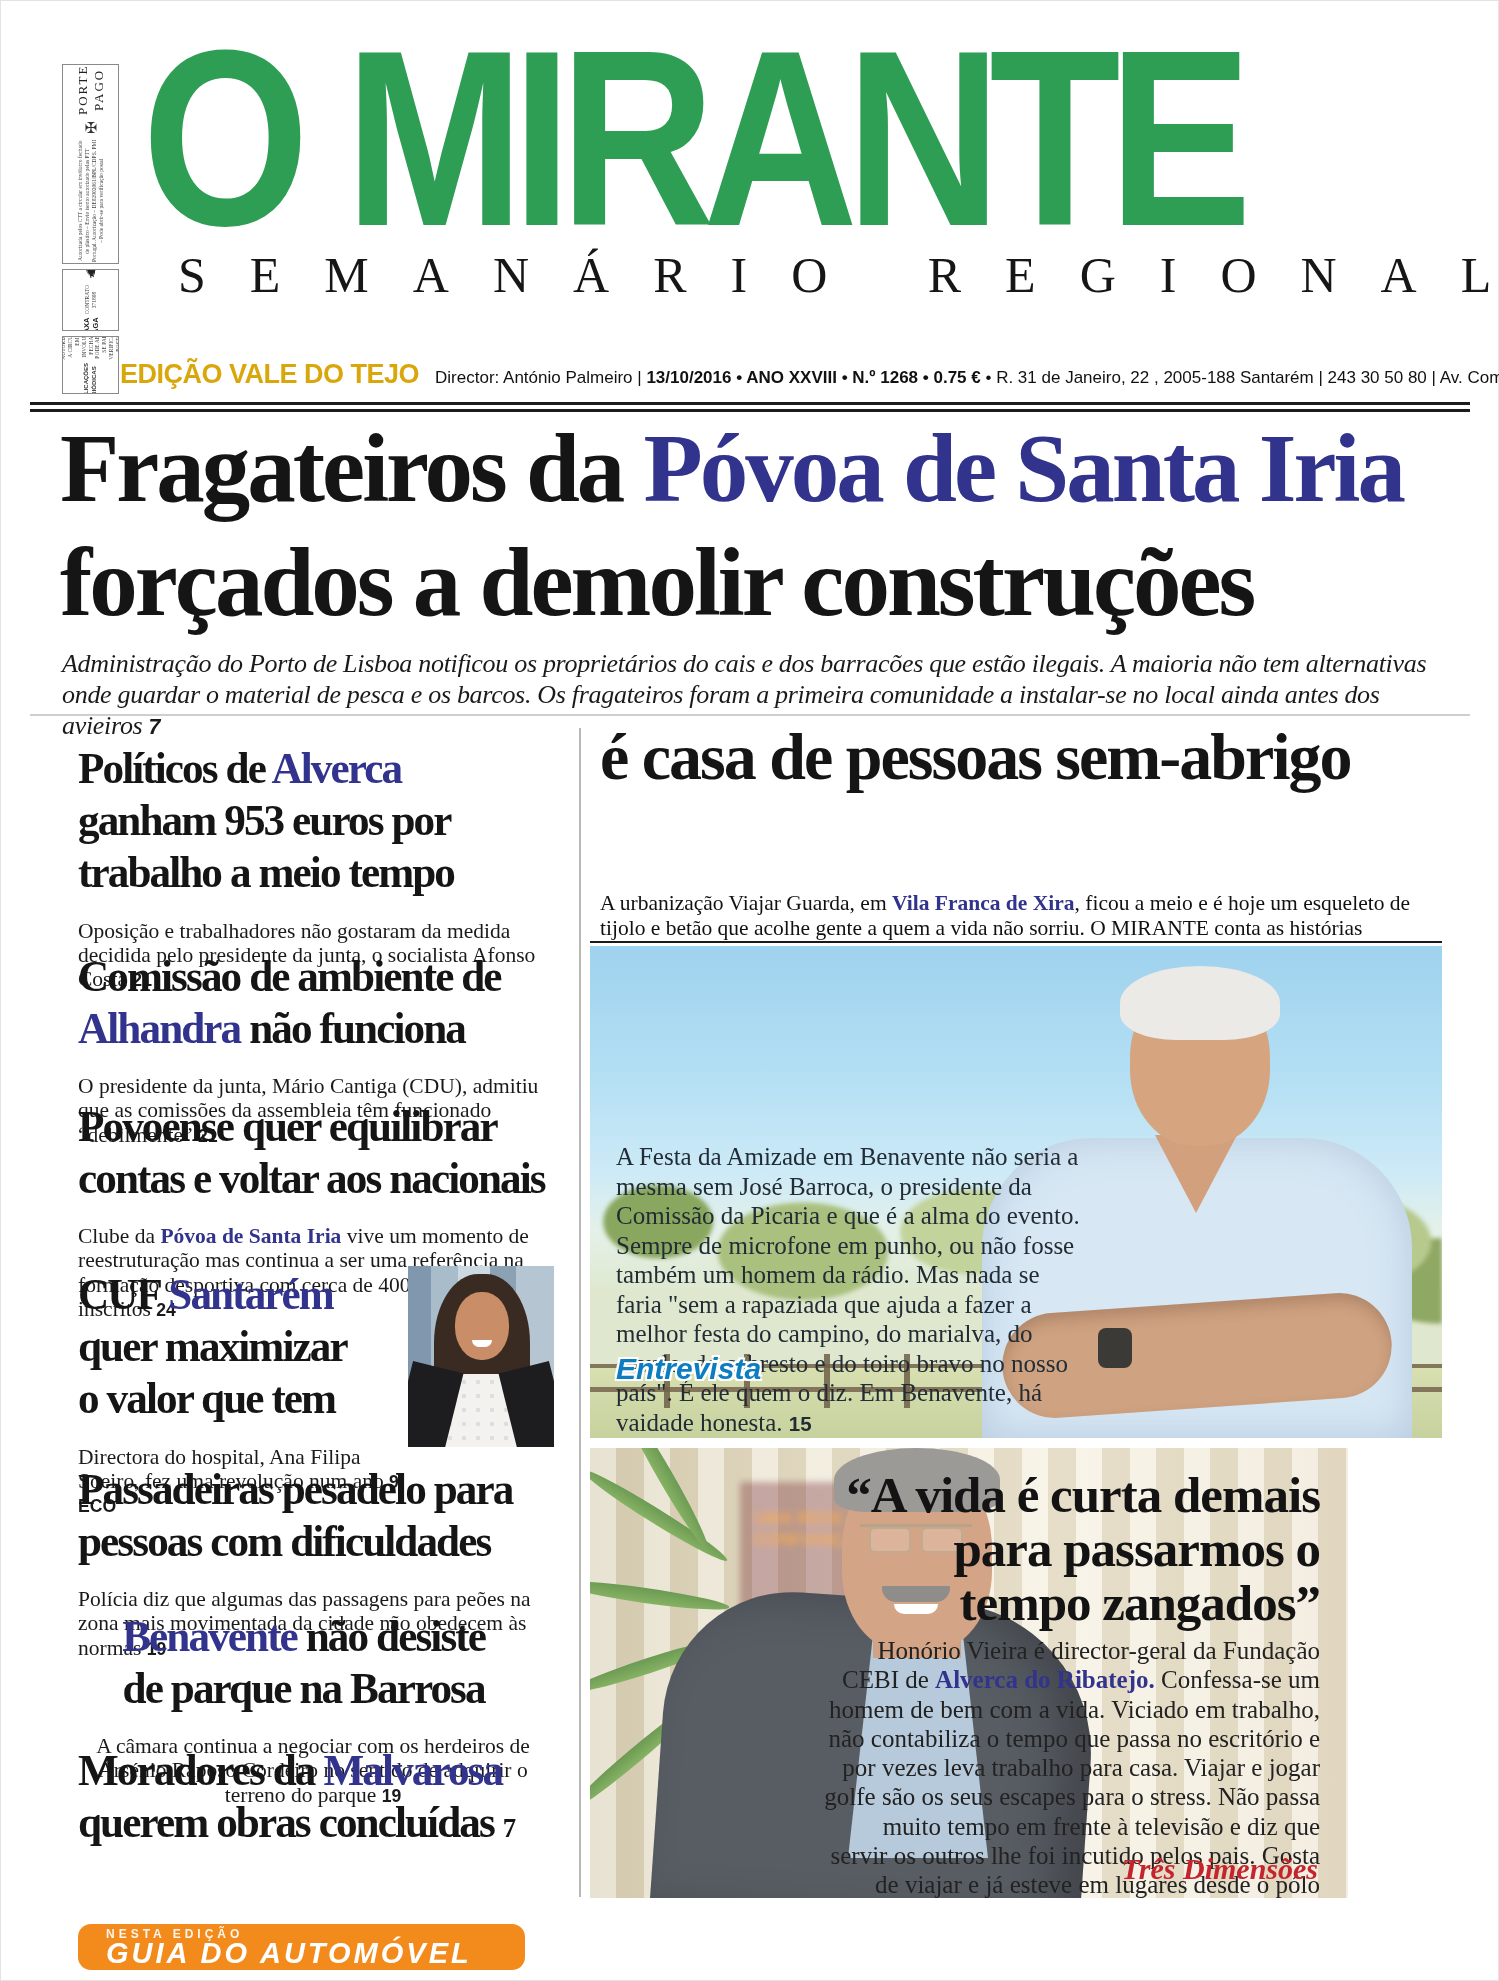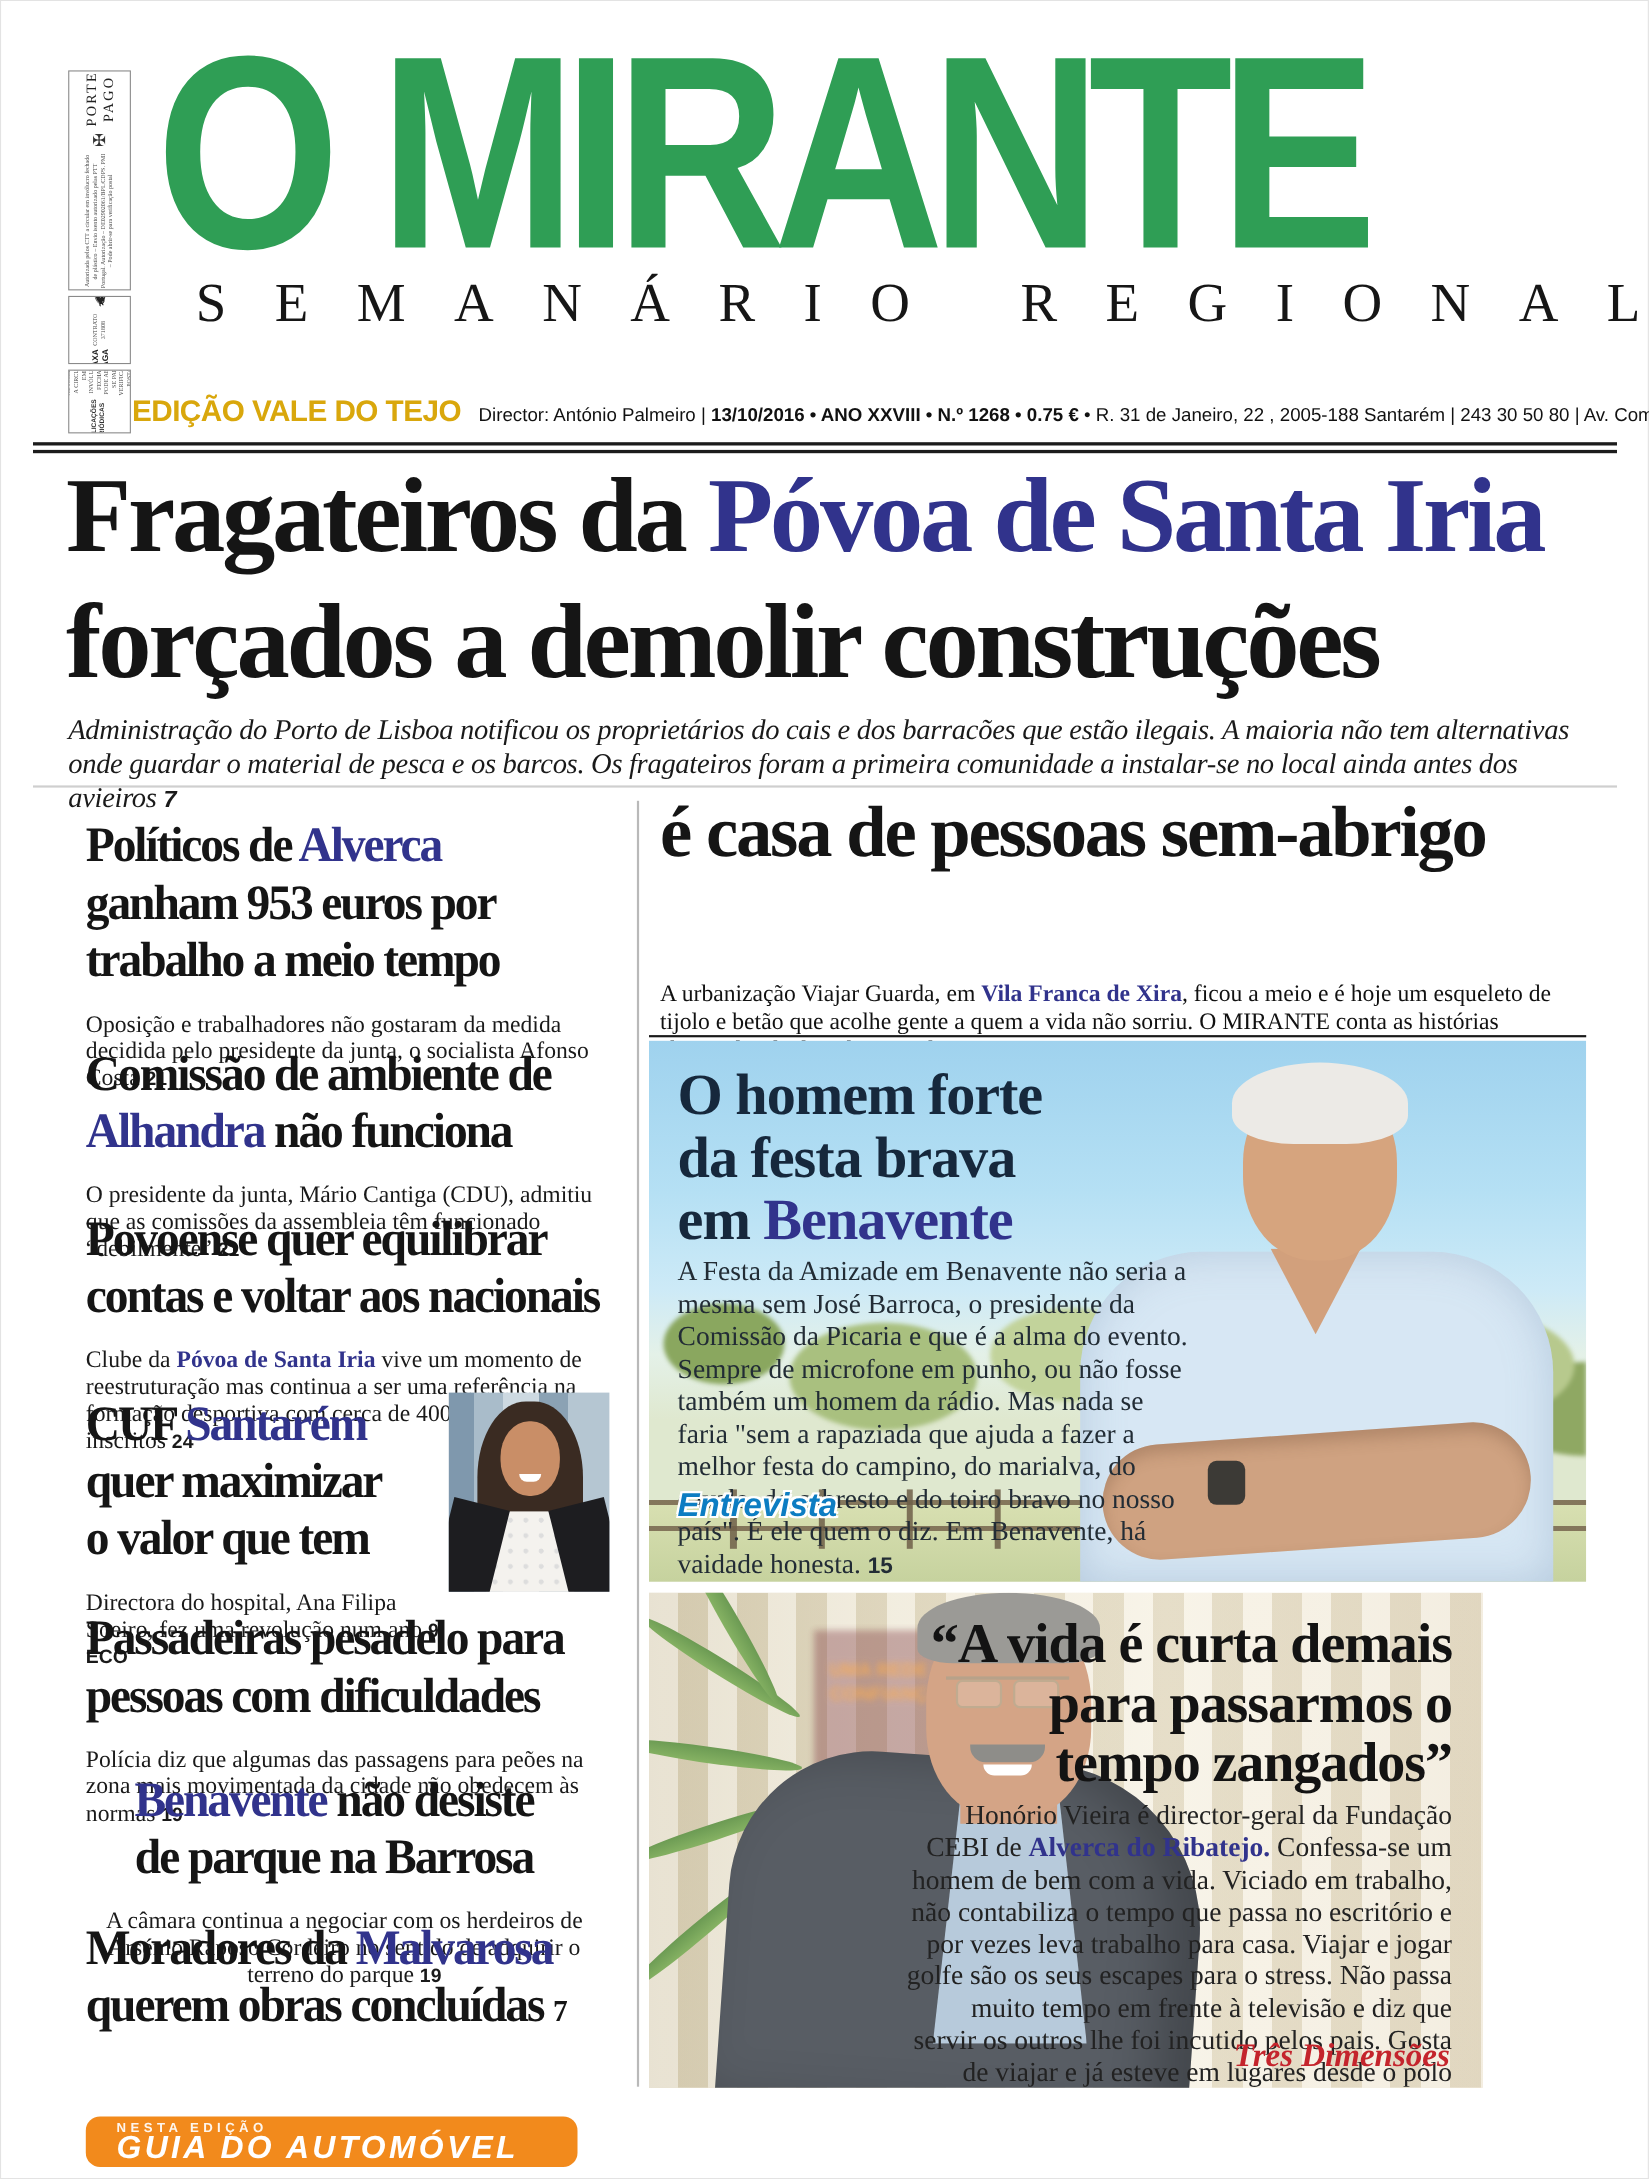--- a/index.html
+++ b/index.html
@@ -262,25 +262,20 @@
     <div class="p1-sky"></div>
     <div class="p1-trees"></div>
     <div class="p1-grass"></div>
     <div class="p1-fence"></div>
     <div class="m1-torso"></div>
     <div class="m1-chest"></div>
     <div class="m1-arms"></div>
     <div class="m1-watch"></div>
     <div class="m1-head"></div>
     <div class="m1-hair"></div>
-    <div class="p1-head">
-      <div><span>O homem forte</span></div>
-      <div><span>da festa brava</span></div>
-      <div><span>em </span><span class="seg-a">Benavente</span></div>
-    </div>
     <div class="p1-body"><span>A Festa da Amizade em Benavente não seria a mesma sem José Barroca, o presidente da Comissão da Picaria e que é a alma do evento. Sempre de microfone em punho, ou não fosse também um homem da rádio. Mas nada se faria "sem a rapaziada que ajuda a fazer a melhor festa do campino, do marialva, do cavalo, do cabresto e do toiro bravo no nosso país". É ele quem o diz. Em Benavente, há vaidade honesta. </span><span class="seg-pg">15</span></div>
     <div class="p1-tag">Entrevista</div>
   </div>
 
   <div class="photo2">
     <div class="p2-curtain"></div>
     <div class="leaf" style="left:-20px; top:60px; transform:rotate(32deg);"></div>
     <div class="leaf" style="left:-30px; top:140px; transform:rotate(8deg);"></div>
     <div class="leaf" style="left:-26px; top:210px; transform:rotate(-18deg);"></div>
     <div class="leaf" style="left:-40px; top:300px; transform:rotate(-40deg);"></div>

